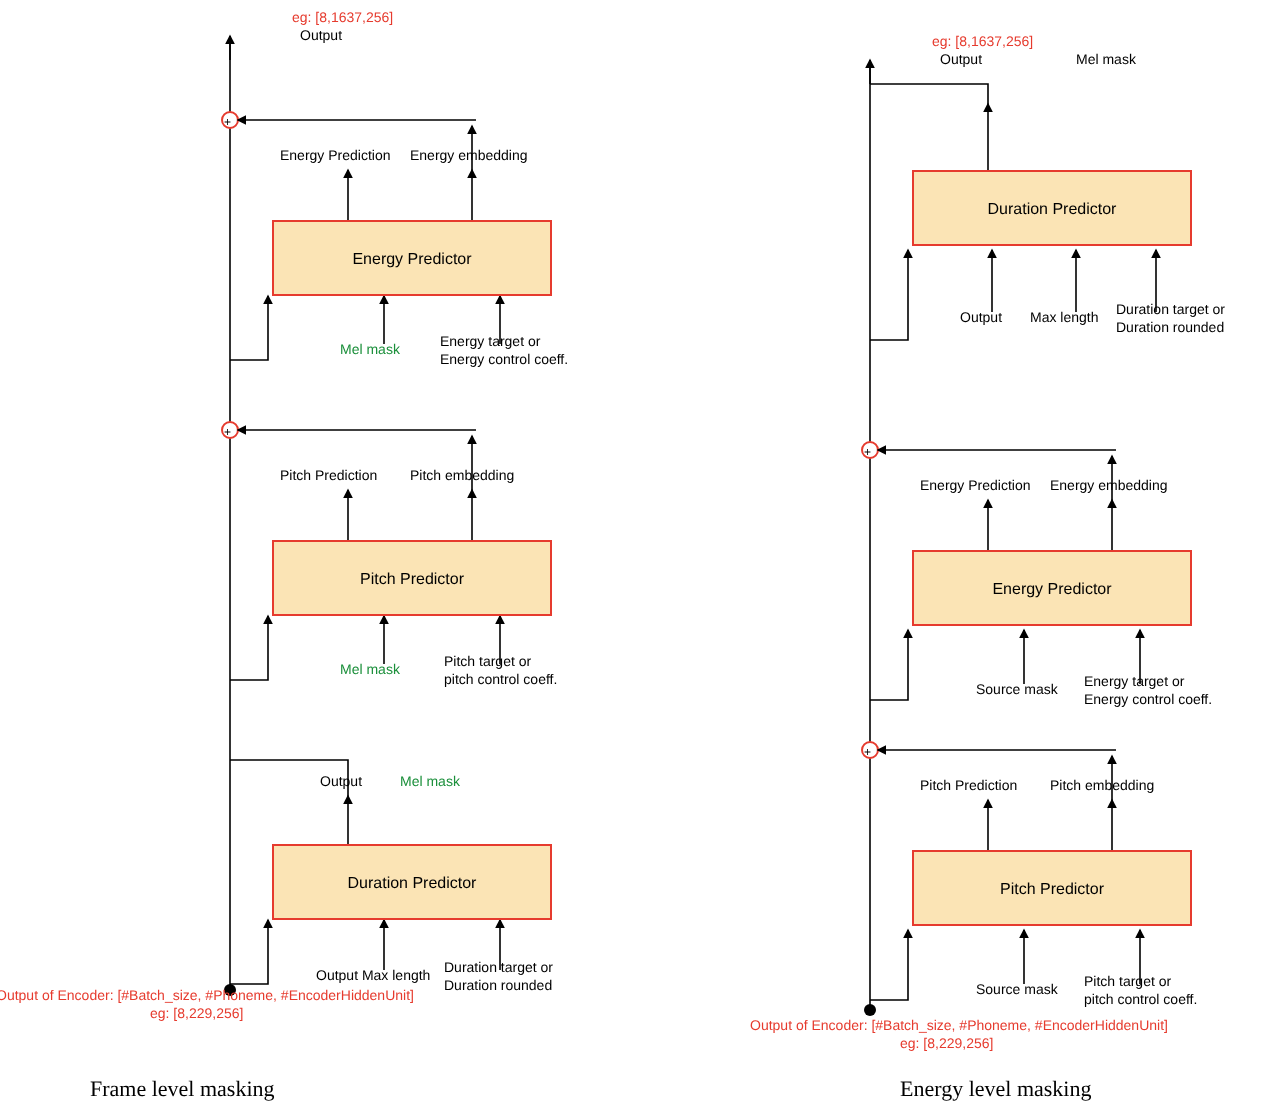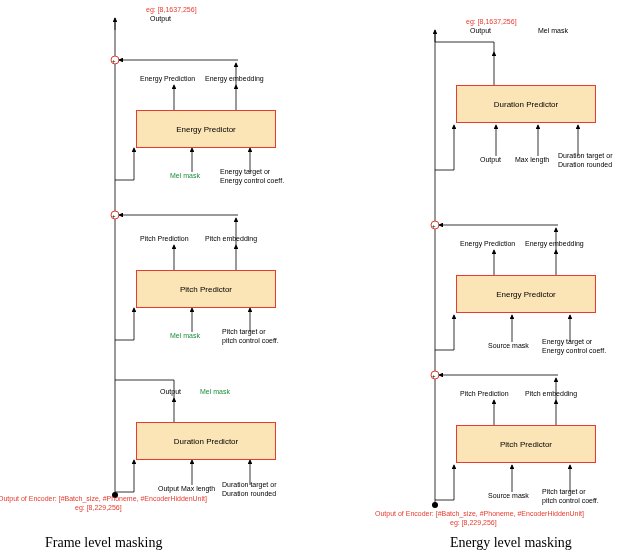--- a/index.html
+++ b/index.html
@@ -16,21 +16,21 @@
   }
   .col {
     position: absolute;
     top: 0;
   }
   .col-left { left: 0; width: 320px; height: 557px; }
   .col-right { left: 320px; width: 320px; height: 557px; }
   .caption {
     position: absolute;
     bottom: 6px;
-    font-size: 14px;
+    font-size: 11px;
     font-family: "Times New Roman", serif;
     text-align: right;
   }
   .block {
     position: absolute;
     background: #fbe4b5;
     border: 1px solid #e63b2e;
     display: flex;
     align-items: center;
     justify-content: center;

